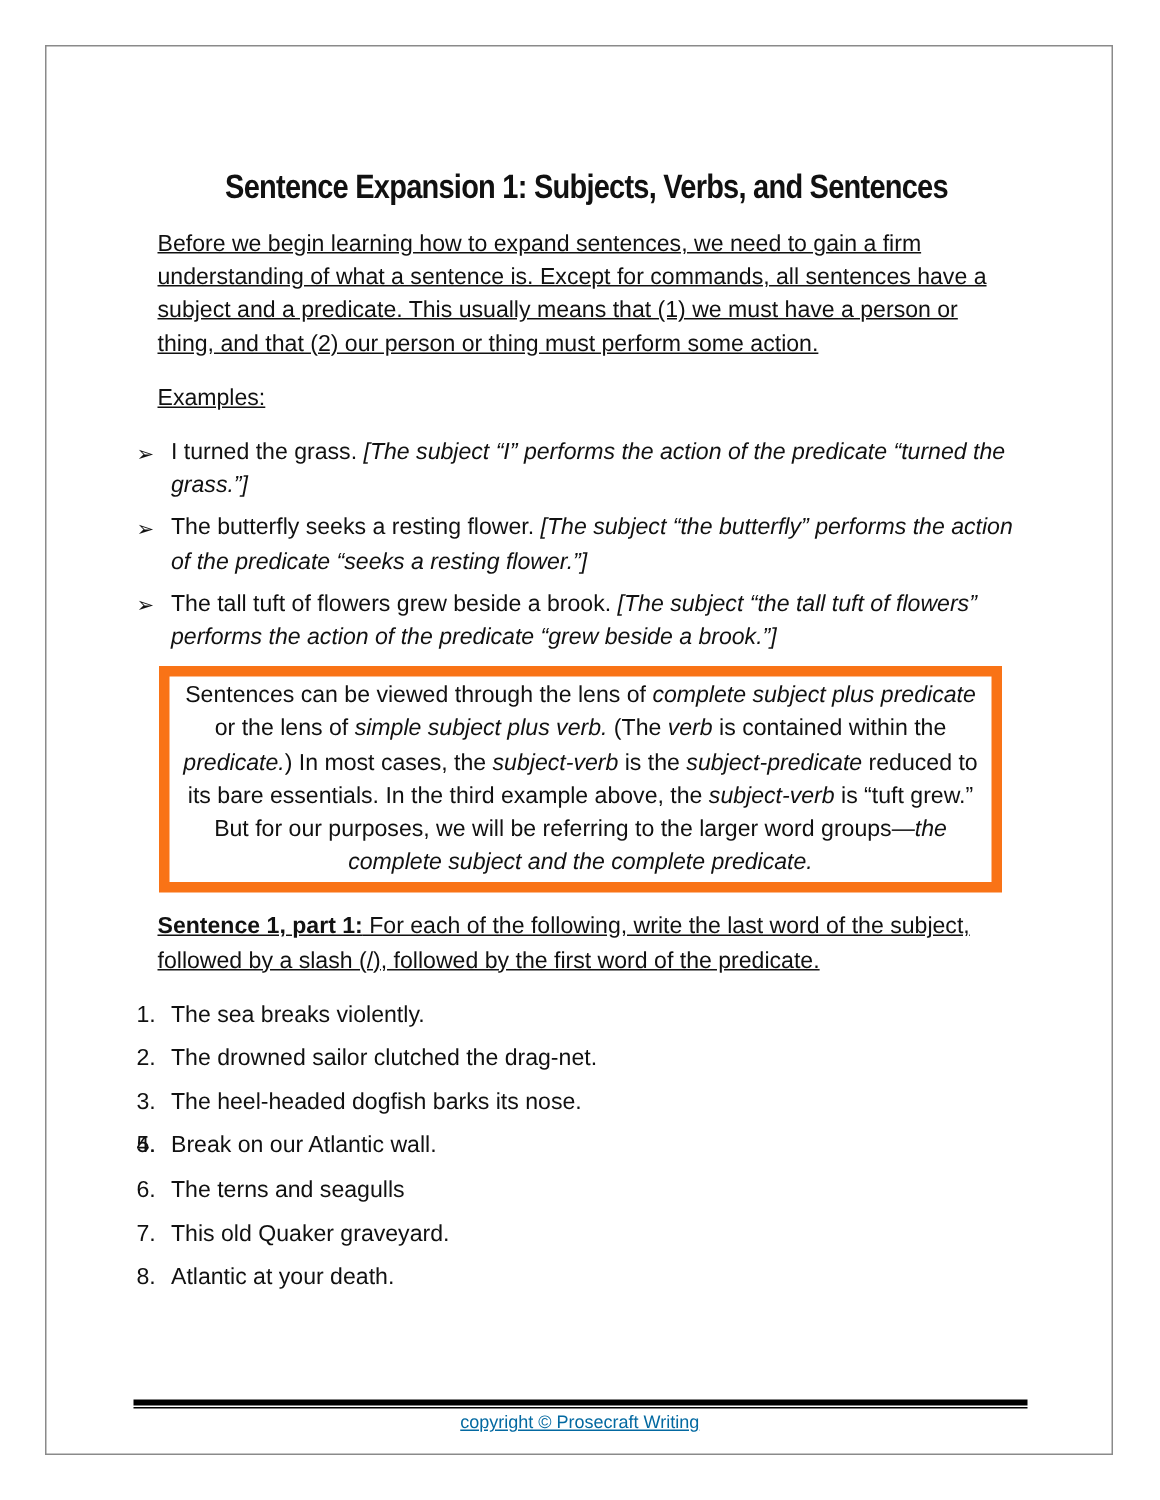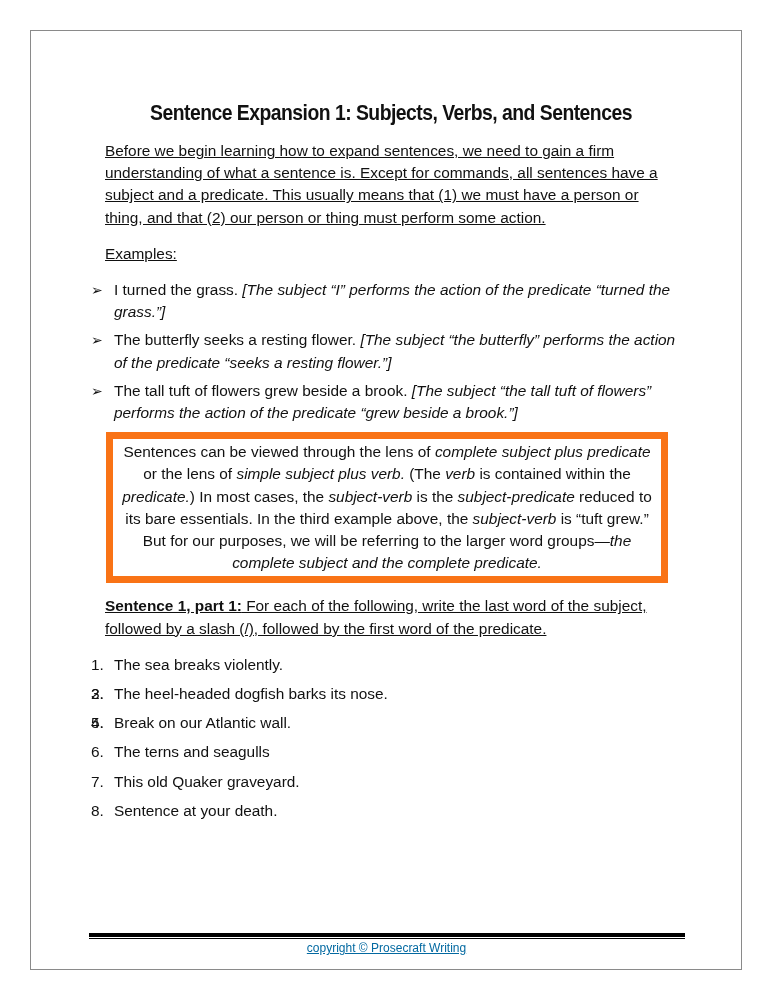--- a/index.html
+++ b/index.html
@@ -1,20 +1,20 @@
 <!DOCTYPE html>
 <html><head>
   <meta charset="utf-8">
   <style>
     html, body { margin: 0; padding: 0; background: #ffffff; }
     body { width: 773px; height: 1000px; position: relative; overflow: hidden;
            font-family: "Liberation Sans", sans-serif; color: #111; }
     .page { position: absolute; left: 30px; top: 30px; width: 712px; height: 940px;
             border: 1px solid #8a8a8a; box-sizing: border-box; background: #fff; }
-    .content { position: absolute; left: 91px; top: 96px; width: 600px; }
+    .content { position: absolute; left: 91px; top: 108px; width: 600px; }
     .title { font-family: "Liberation Sans", sans-serif; font-weight: bold; font-size: 22.5px;
              text-align: center; letter-spacing: -0.6px; transform: scaleX(0.86); transform-origin: center;
              white-space: nowrap; margin: 0 0 10px -30px; width: 660px; line-height: 34px; }
     .body-text { font-family: "Liberation Sans", sans-serif; font-size: 15.4px; line-height: 22.2px; }
     p { margin: 14px; text-decoration: underline; }
     .intro { margin-top: 0; }
     .examples-label { margin-top: 6px; }
     .bullets { list-style: none; margin: 4px 0 0 0; padding: 0; }
     .bullets li { position: relative; padding-left: 23px; margin-bottom: 6px; }
     .bullets li .arrow { position: absolute; left: 0; top: 0; font-size: 14px; }
@@ -63,28 +63,28 @@
 
   <div class="note-box">
     <span>Sentences can be viewed through the lens of </span><em>complete subject plus predicate</em><span> or the lens of </span><em>simple subject plus verb.</em><span> (The </span><em>verb</em><span> is contained within the </span><em>predicate.</em><span>) In most cases, the </span><em>subject-verb</em><span> is the </span><em>subject-predicate</em><span> reduced to its bare essentials. In the third example above, the </span><em>subject-verb</em><span> is “tuft grew.” But for our purposes, we will be referring to the larger word groups—</span><em>the complete subject and the complete predicate.</em>
   </div>
 
   <p class="exercise">
     <b>Sentence 1, part 1:</b><span> For each of the following, write the last word of the subject, followed by a slash (/), followed by the first word of the predicate.</span>
   </p>
   <ol class="numlist">
     <li><span class="num">1.</span><span>The sea breaks violently.</span></li>
-    <li><span class="num">2.</span></li>
+    <li><span class="num">2.</span><span>The drowned sailor clutched the drag-net.</span></li>
     <li><span class="num">3.</span><span>The heel-headed dogfish barks its nose.</span></li>
     <li><span class="num">4.</span></li>
   </ol>
 
   <ol class="numlist">
     <li><span class="num">5.</span><span>Break on our Atlantic wall.</span></li>
     <li><span class="num">6.</span><span>The terns and seagulls</span></li>
     <li><span class="num">7.</span><span>This old Quaker graveyard.</span></li>
-    <li><span class="num">8.</span><span>Sentence at your death.</span></li>
+    <li><span class="num">8.</span><span>Atlantic at your death.</span></li>
   </ol>
 </div>
 
 <div class="footer-rule"></div>
 <div class="footer-rule2"></div>
 <div class="footer-text">copyright © Prosecraft Writing</div>
 
 </body></html>

